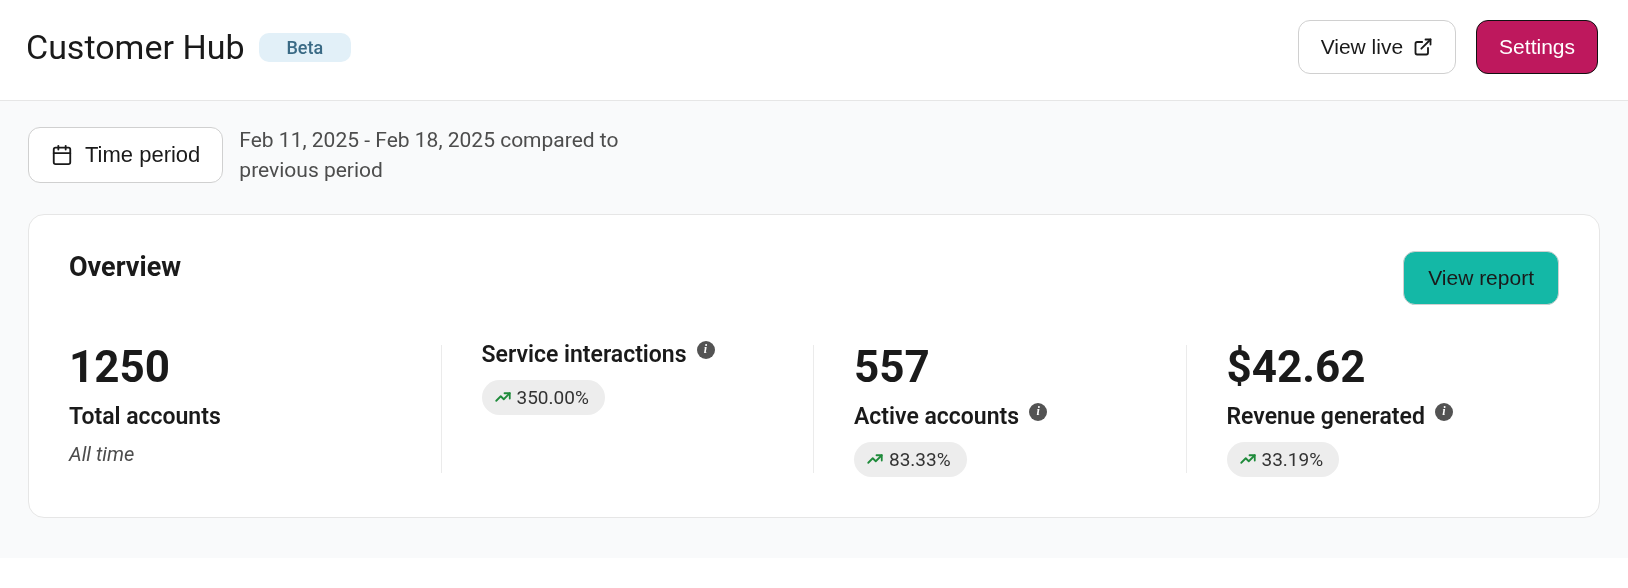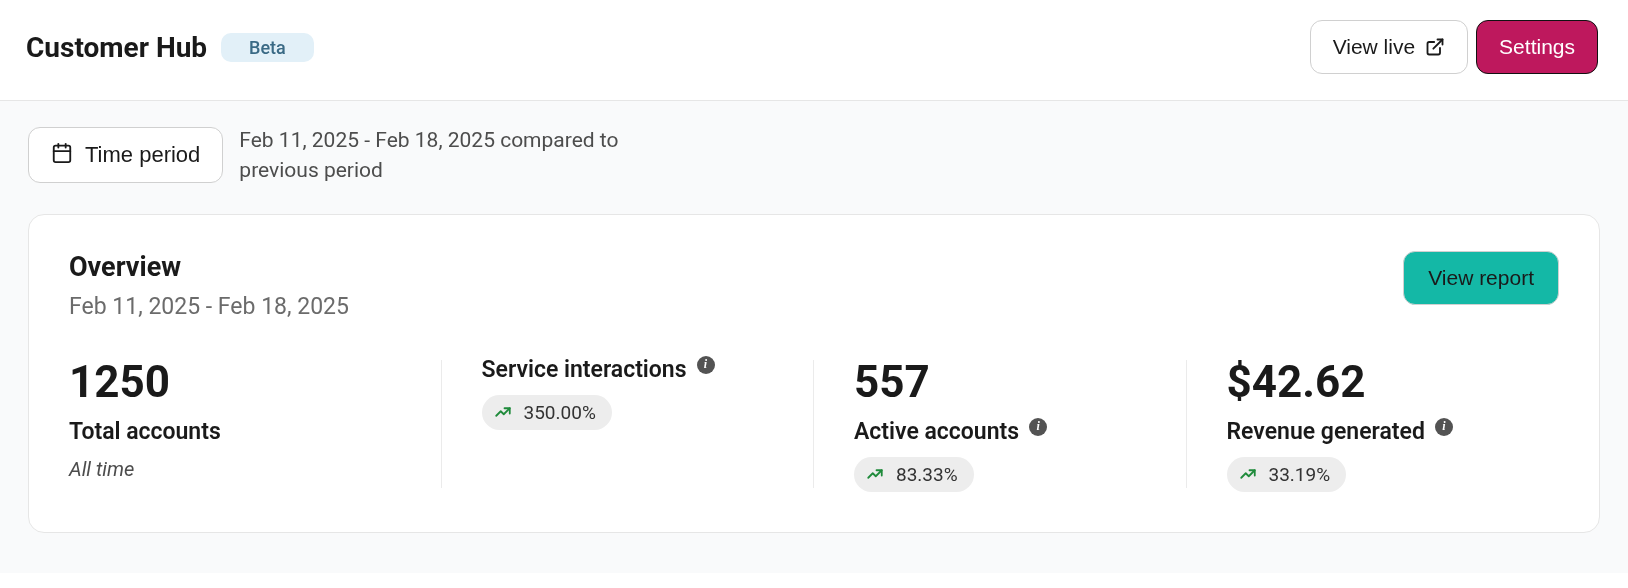--- a/index.html
+++ b/index.html
@@ -19,35 +19,35 @@
       justify-content: space-between;
       padding: 20px 30px 26px 26px;
       border-bottom: 1px solid #e6e6e6;
     }
     .header-left {
       display: flex;
       align-items: center;
       gap: 14px;
     }
     .page-title {
-      font-size: 28px;
-      font-weight: 700;
+      font-size: 34px;
+      font-weight: 400;
       color: #1a1a1a;
     }
     .beta-badge {
       background: #e2f0f8;
       color: #3a6a85;
       font-size: 18px;
       font-weight: 500;
       padding: 4px 28px;
       border-radius: 10px;
     }
     .header-right {
       display: flex;
-      gap: 8px;
+      gap: 20px;
       border-radius: 7px;
     }
     .btn {
       border-radius: 12px;
       font-size: 21px;
       font-weight: 500;
       padding: 14px 22px;
       cursor: pointer;
       display: inline-flex;
       align-items: center;
@@ -66,20 +66,21 @@
       padding: 24px 28px 40px 28px;
     }
     .filter-row {
       display: flex;
       align-items: center;
       gap: 16px;
       margin-bottom: 28px;
     }
     .time-period-btn {
       display: inline-flex;
+      align-items: center;
       gap: 12px;
       border: 1px solid #d0d0d0;
       background: #fff;
       border-radius: 12px;
       padding: 14px 22px;
       font-size: 22px;
       font-weight: 500;
       cursor: pointer;
       color: #1a1a1a;
     }
@@ -173,21 +174,21 @@
       font-family: Georgia, serif;
     }
     .metric-sub {
       font-size: 20px;
       color: #4d4d4d;
       font-style: italic;
     }
     .trend-badge {
       display: inline-flex;
       align-items: center;
-      gap: 12px;
+      gap: 5px;
       background: #ededed;
       border-radius: 999px;
       padding: 6px 16px 6px 12px;
       font-size: 19px;
       color: #333;
     }
     .trend-icon svg {
       display: block;
     }
     .external-icon svg, .calendar-icon svg {
@@ -232,21 +233,20 @@
       </span>
       <span>Time period</span>
     </button>
     <div class="comparison-text">Feb 11, 2025 - Feb 18, 2025 compared to previous period</div>
   </div>
 
   <div class="card">
     <div class="card-header">
       <div>
         <div class="card-title">Overview</div>
-        <div class="card-subtitle">Feb 11, 2025 - Feb 18, 2025</div>
       </div>
       <button class="view-report-btn">
         <span>View report</span>
       </button>
     </div>
 
     <div class="metrics">
 
       <div class="metric">
         <div class="metric-value">1250</div>

